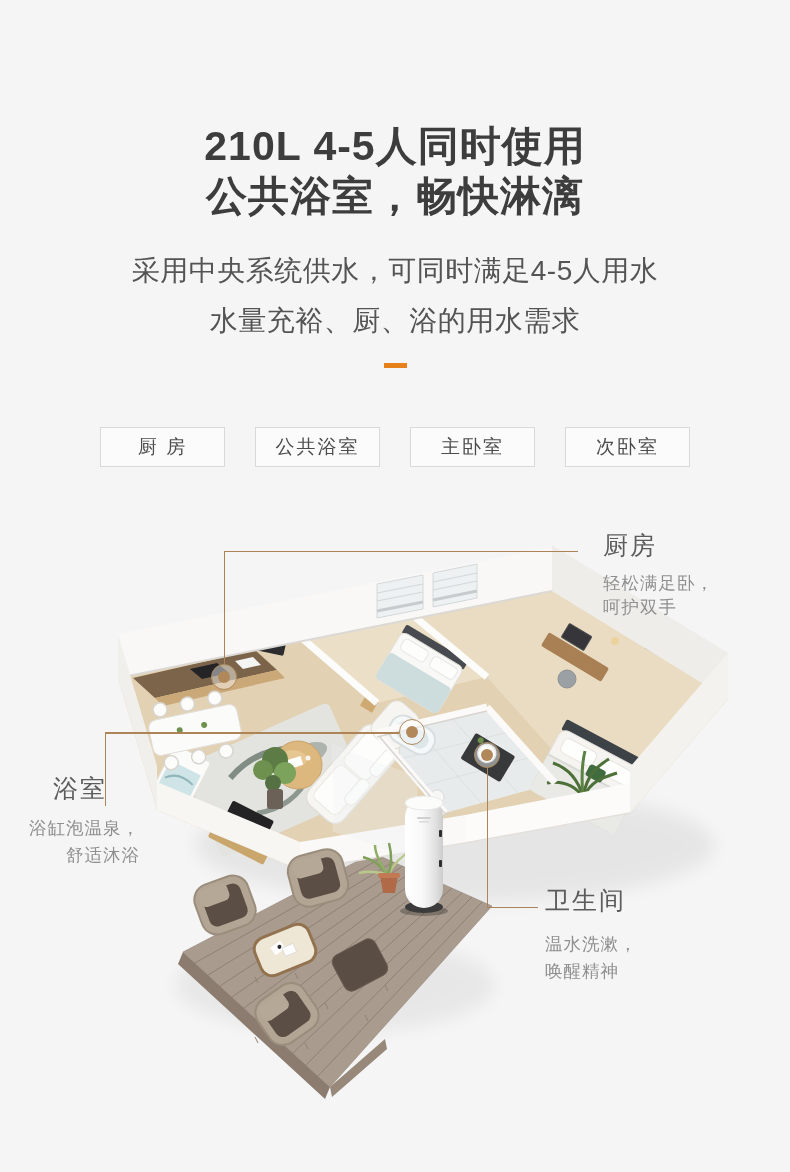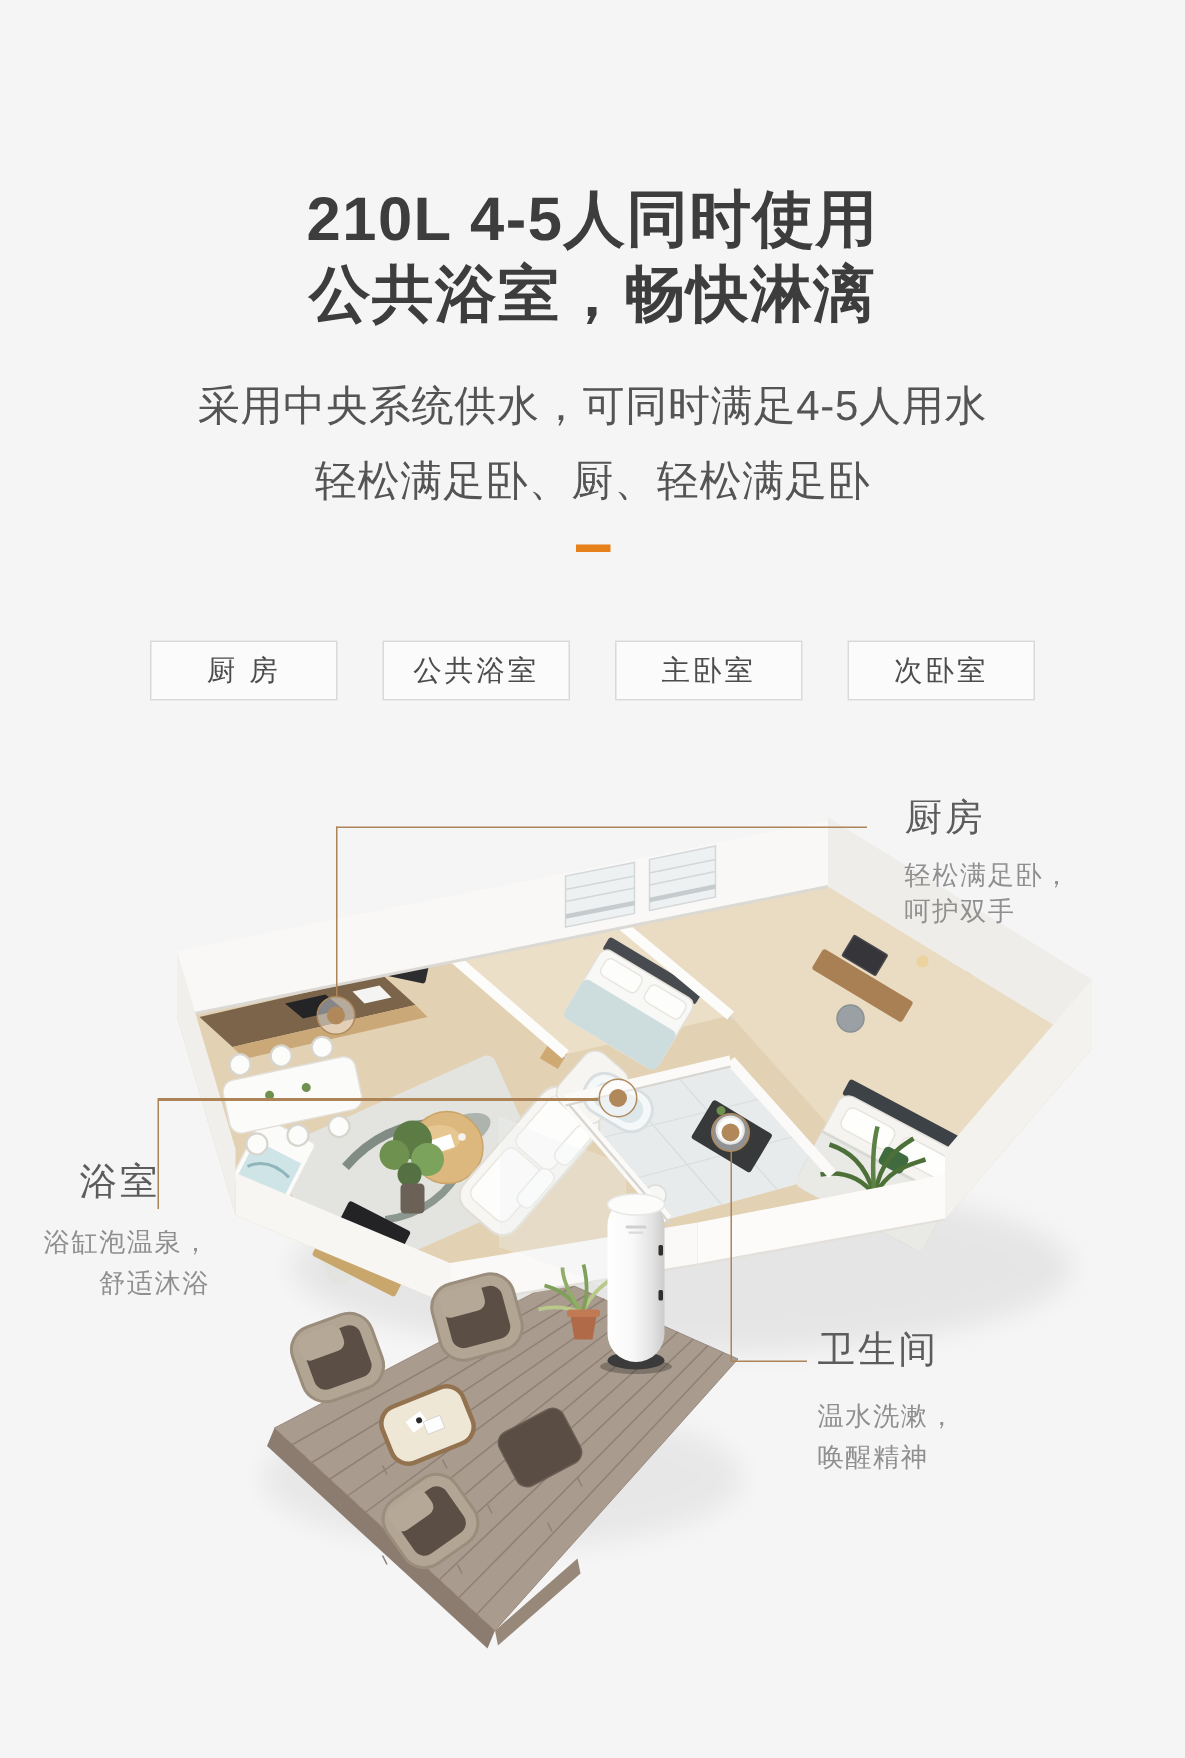--- a/index.html
+++ b/index.html
@@ -58,21 +58,21 @@
   .co-washroom{left:545px;top:888px;}
   .co-washroom p{margin-top:18px;line-height:27px;}
 </style>
 </head>
 <body>
 
 <div class="hero">
   <h1><span>210L 4-5人同时使用</span><br>
   <span>公共浴室，畅快淋漓</span></h1>
   <p class="sub"><span>采用中央系统供水，可同时满足4-5人用水</span><br>
-  <span>轻松满足卧、厨、轻松满足卧</span></p>
+  <span>水量充裕、厨、浴的用水需求</span></p>
   <div class="divider"></div>
 </div>
 
 <div class="tags">
   <div class="tag">厨 房</div>
   <div class="tag">公共浴室</div>
   <div class="tag">主卧室</div>
   <div class="tag">次卧室</div>
 </div>
 

